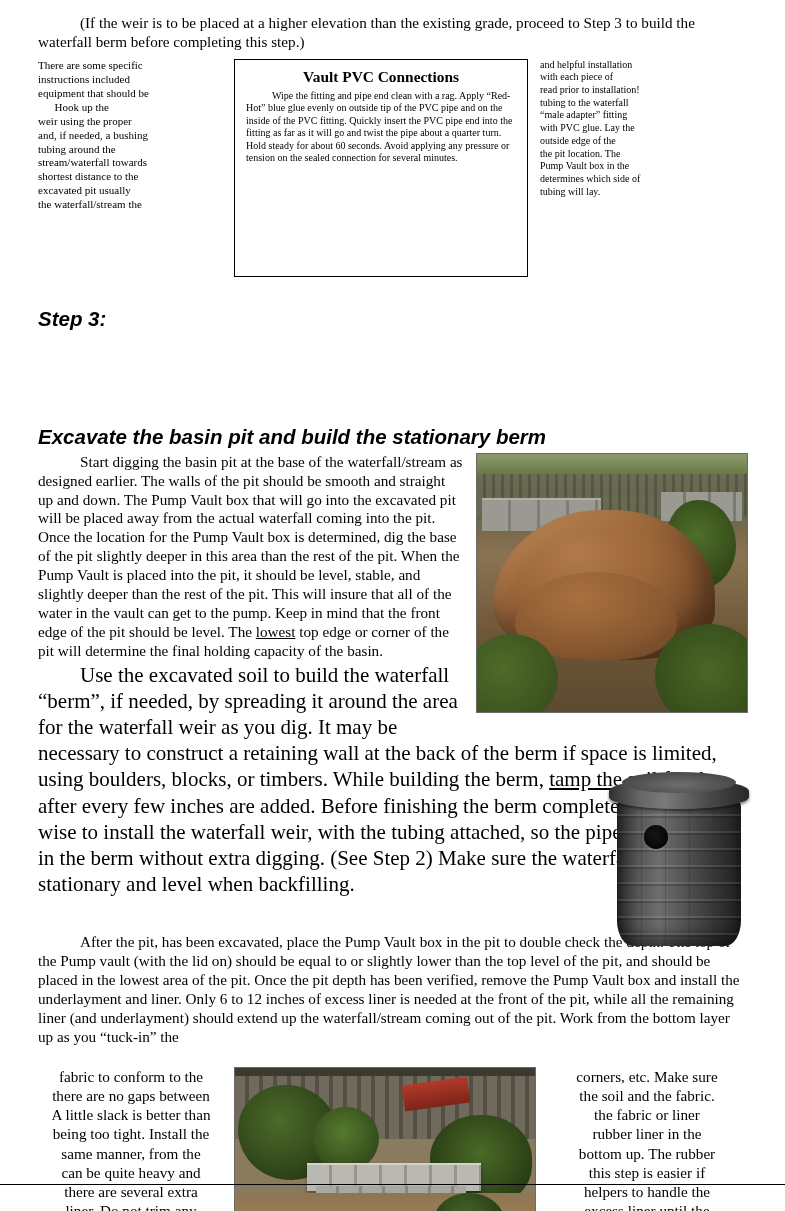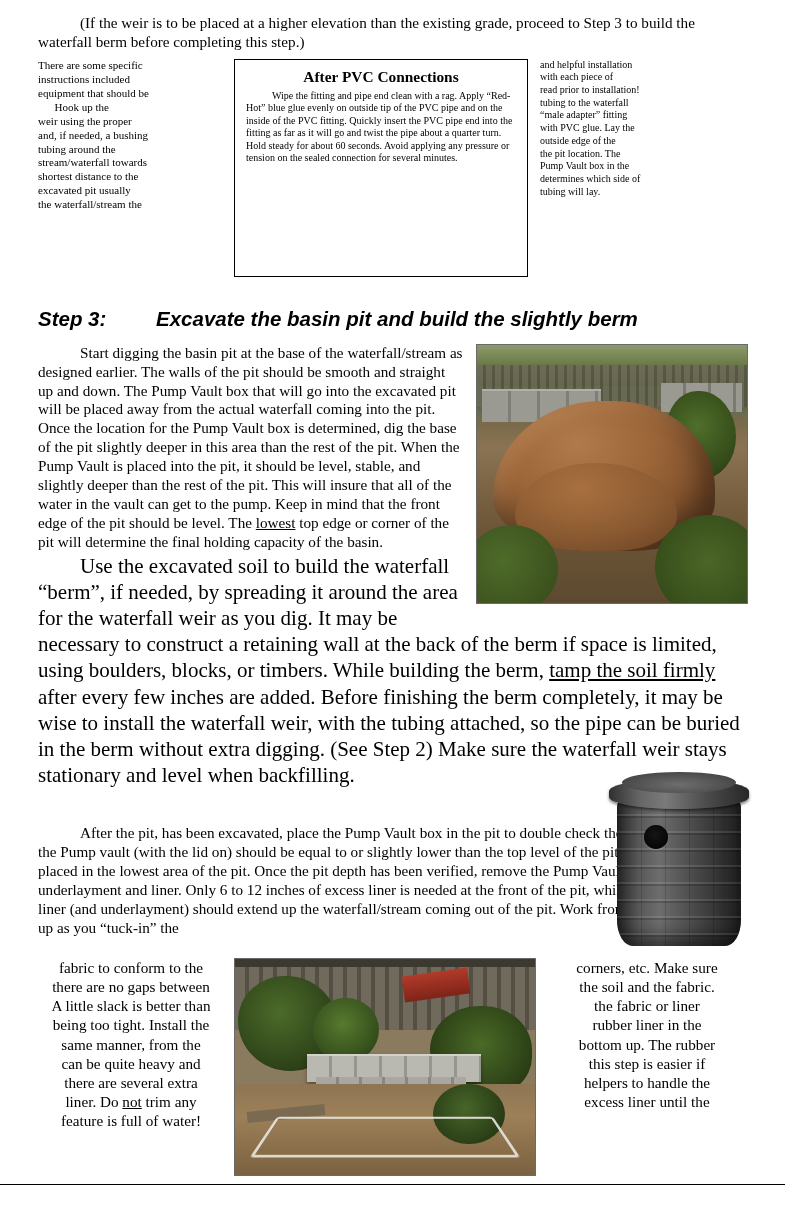--- a/index.html
+++ b/index.html
@@ -79,31 +79,32 @@
   }
   
   .step-head {
     display: flex;
     align-items: baseline;
     font-family: "Liberation Sans", sans-serif;
     font-style: italic;
     font-weight: bold;
     font-size: 20.5px;
     margin: 0;
+    flex-direction: column;
   }
   .step-head .step-label {
     width: 118px;
     flex: 0 0 118px;
   }
   .step3-wrap { margin-top: 30px; }
   .step4-wrap { margin-top: 36px; }
 
   
   .s3-body {
-    margin-top: 13px;
+    margin-top: 4px;
     overflow: hidden;
   }
   .s3-img {
     float: right;
     width: 272px;
     height: 260px;
     margin: 0 0 6px 12px;
     border: 1px solid #6a6a6a;
     box-sizing: border-box;
     position: relative;
@@ -357,21 +358,21 @@
         weir using the proper<br>
         and, if needed, a bushing<br>
         tubing around the<br>
         stream/waterfall towards<br>
         shortest distance to the<br>
         excavated pit usually<br>
         the waterfall/stream the
       </div>
 
       <div class="col-mid">
-        <div class="box-title">After PVC Connections</div>
+        <div class="box-title">Vault PVC Connections</div>
         <div class="box-body">Wipe the fitting and pipe end clean with a rag. Apply “Red-Hot” blue glue evenly on outside tip of the PVC pipe and on the inside of the PVC fitting. Quickly insert the PVC pipe end into the fitting as far as it will go and twist the pipe about a quarter turn. Hold steady for about 60 seconds. Avoid applying any pressure or tension on the sealed connection for several minutes.</div>
       </div>
 
       <div class="col-right">
         and helpful installation<br>
         with each piece of<br>
         read prior to installation!<br>
         tubing to the waterfall<br>
         “male adapter” fitting<br>
         with PVC glue. Lay the<br>
@@ -379,21 +380,21 @@
         the pit location. The<br>
         Pump Vault box in the<br>
         determines which side of<br>
         tubing will lay.
       </div>
     </div>
 
     <div class="step3-wrap">
       <div class="step-head">
         <span class="step-label">Step 3:</span>
-        <span>Excavate the basin pit and build the slightly berm</span>
+        <span>Excavate the basin pit and build the stationary berm</span>
       </div>
 
       <div class="s3-body">
         <div class="s3-img">
           <div class="ph-dirt">
             <div class="sky"></div>
             <div class="fence"></div>
             <div class="blocks"></div>
             <div class="blocks2"></div>
             <div class="bush"></div>

